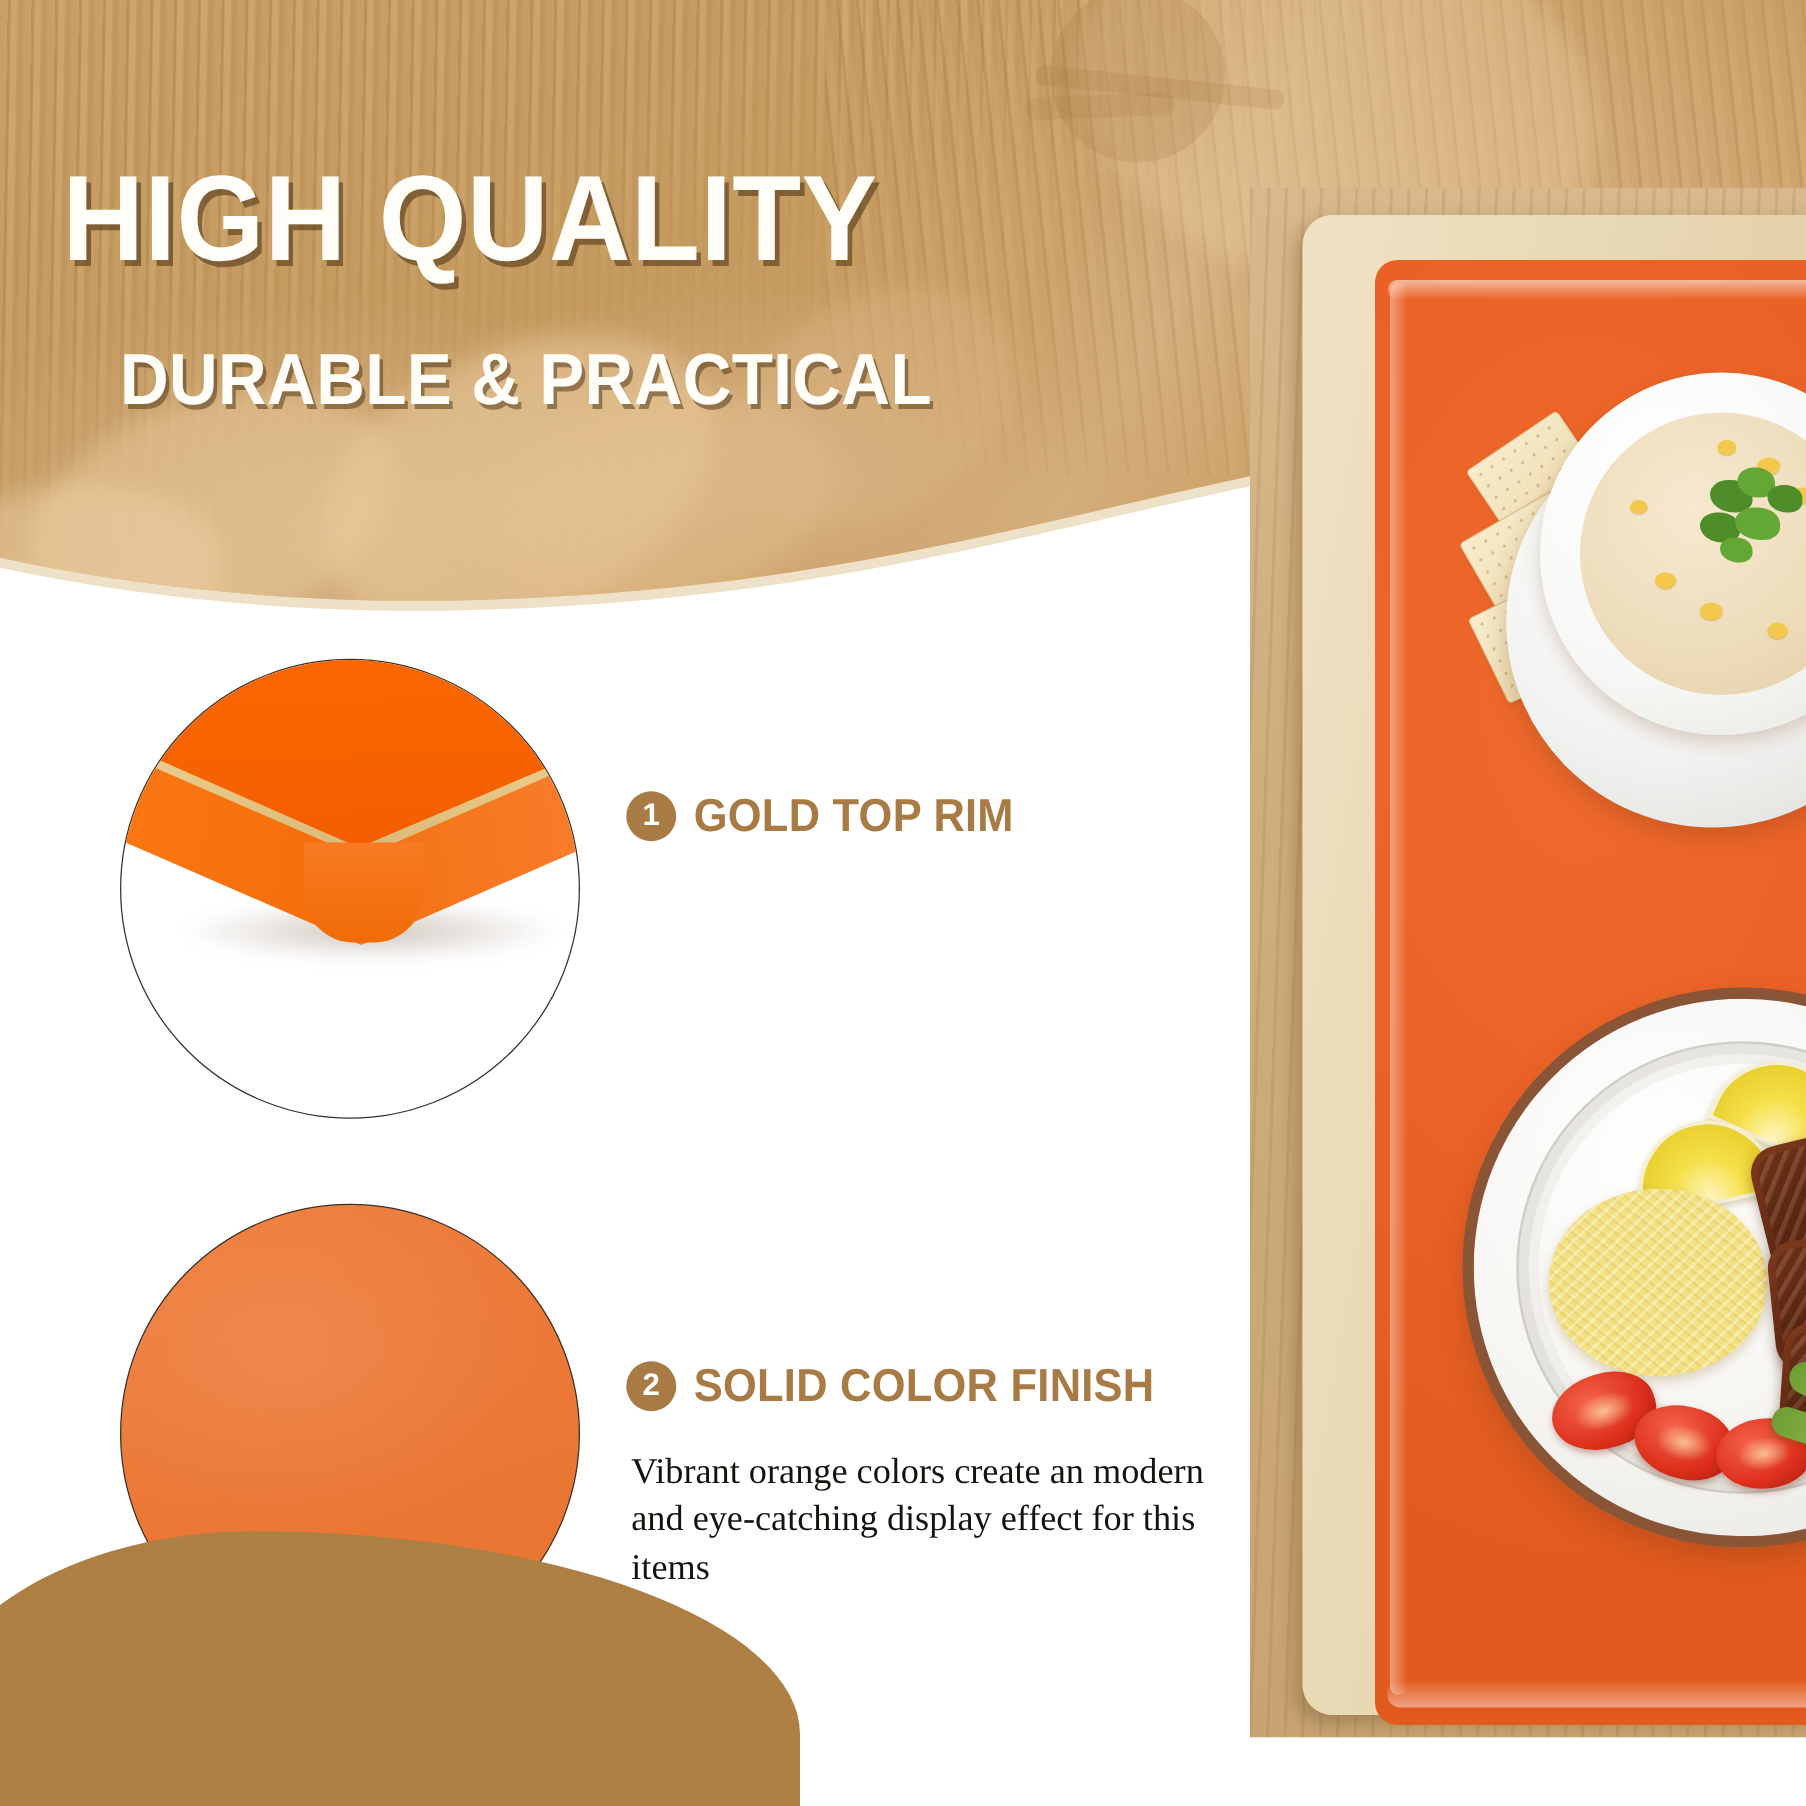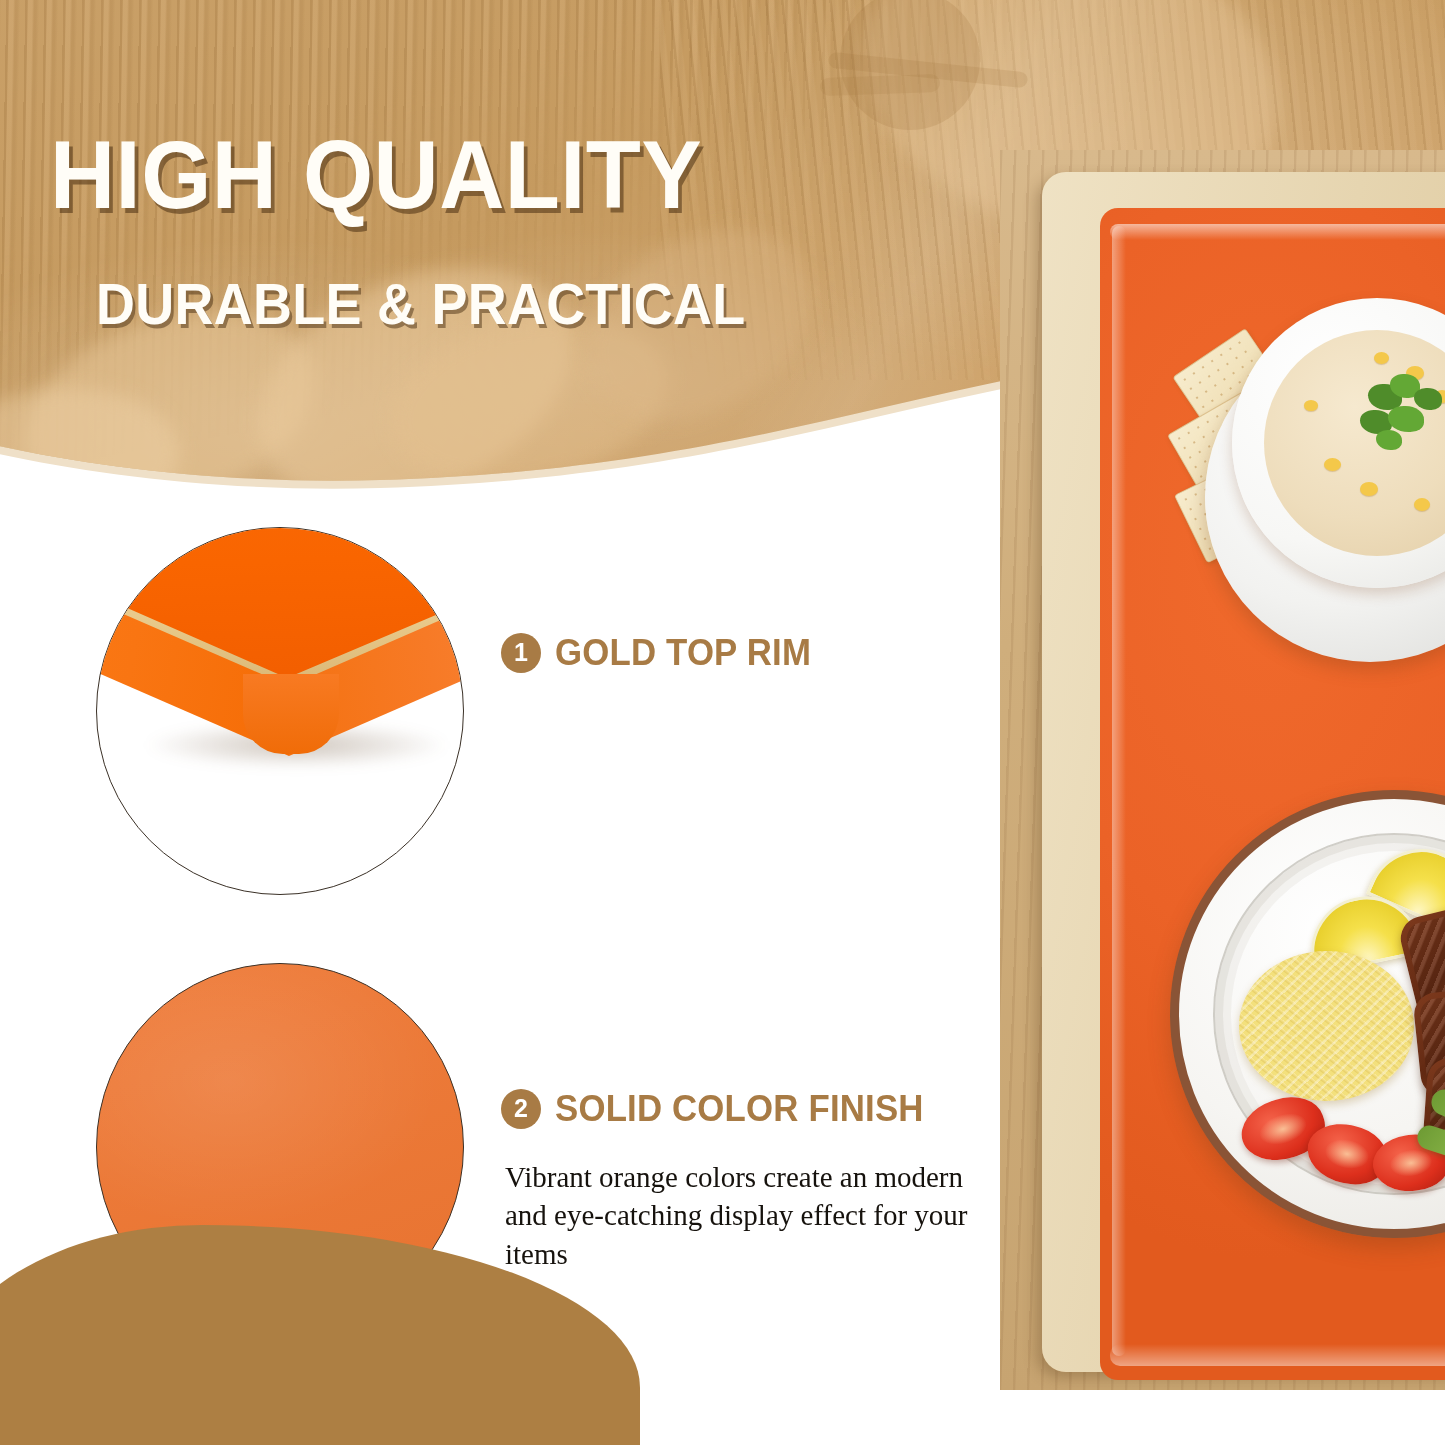--- a/index.html
+++ b/index.html
@@ -376,21 +376,21 @@
       <div class="badge">1</div>
       <div class="f-title">GOLD TOP RIM</div>
     </div>
   </div>
 
   <div class="feature" id="feature-2">
     <div class="f-head">
       <div class="badge">2</div>
       <div class="f-title">SOLID COLOR FINISH</div>
     </div>
-    <div class="f-body">Vibrant orange colors create an modern and eye-catching display effect for your items</div>
+    <div class="f-body">Vibrant orange colors create an modern and eye-catching display effect for this items</div>
   </div>
 
   <div class="swoosh"></div>
 
   <div class="photo">
     <div class="wood"></div>
     <div class="tray">
       <div class="tray-inner">
         <div class="tray-gloss-top"></div>
         <div class="tray-gloss-left"></div>

